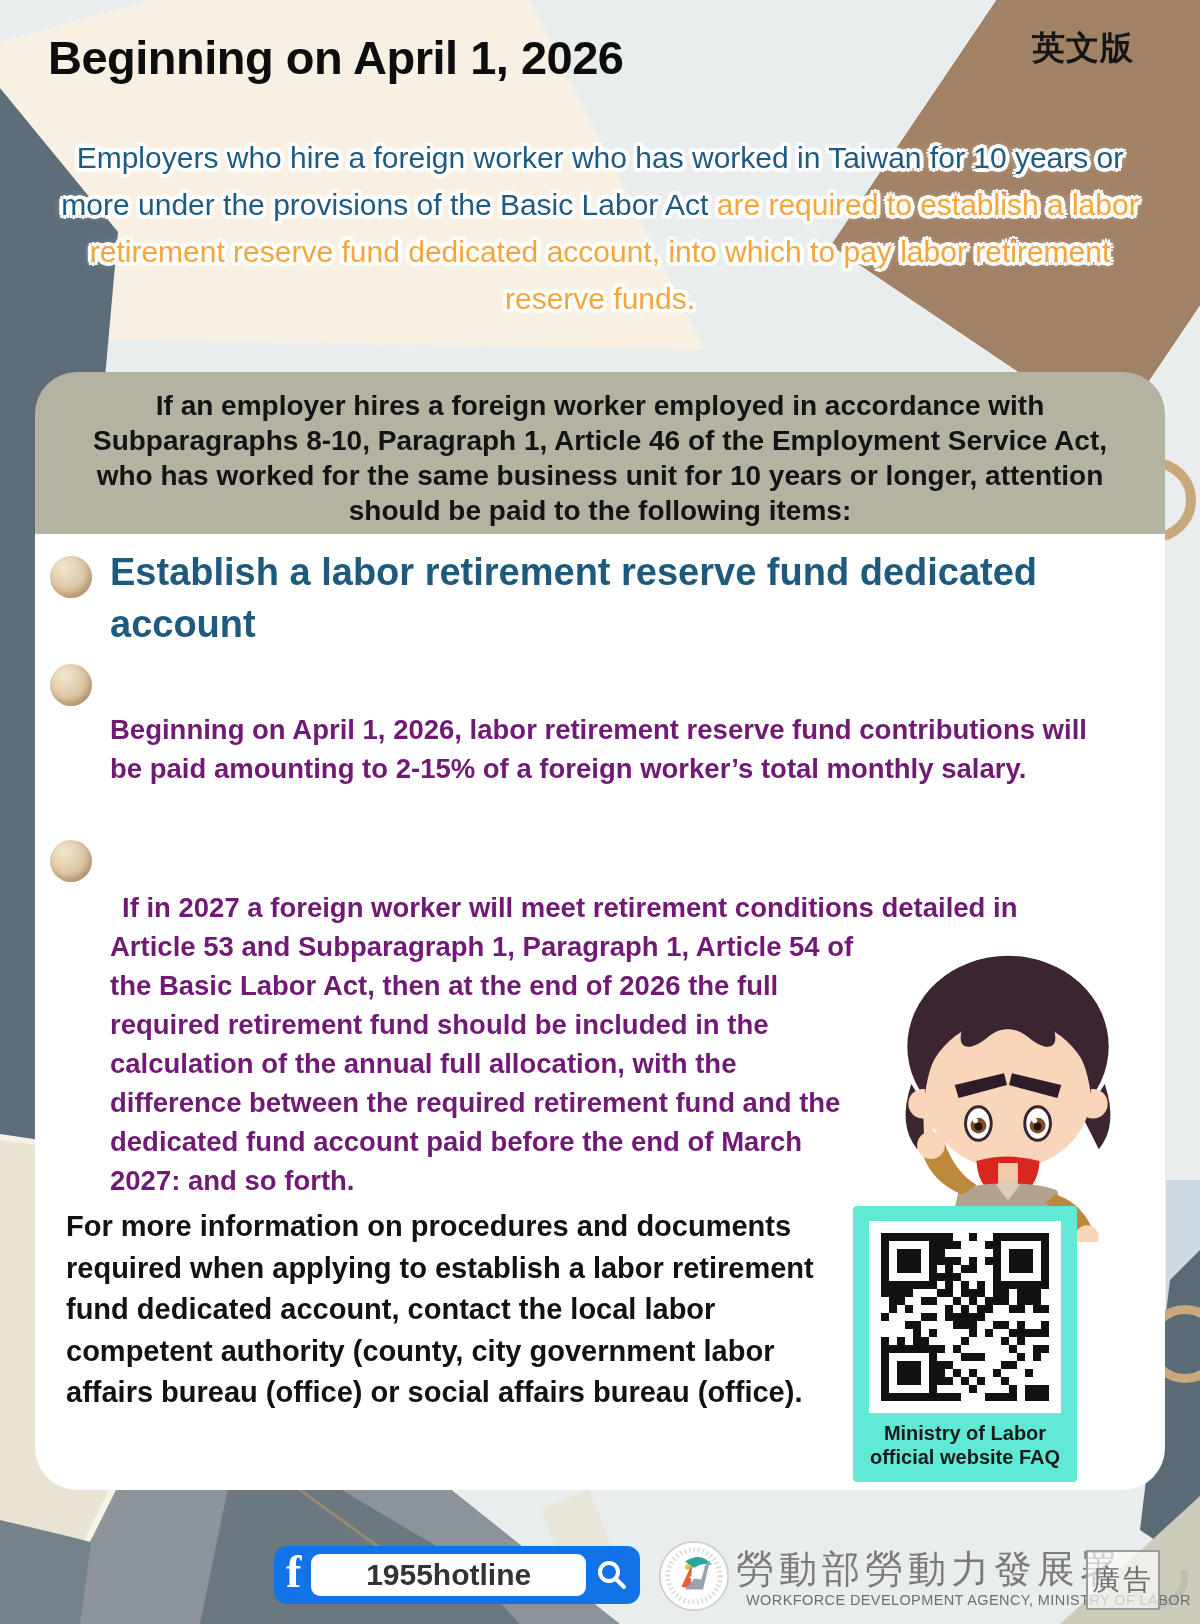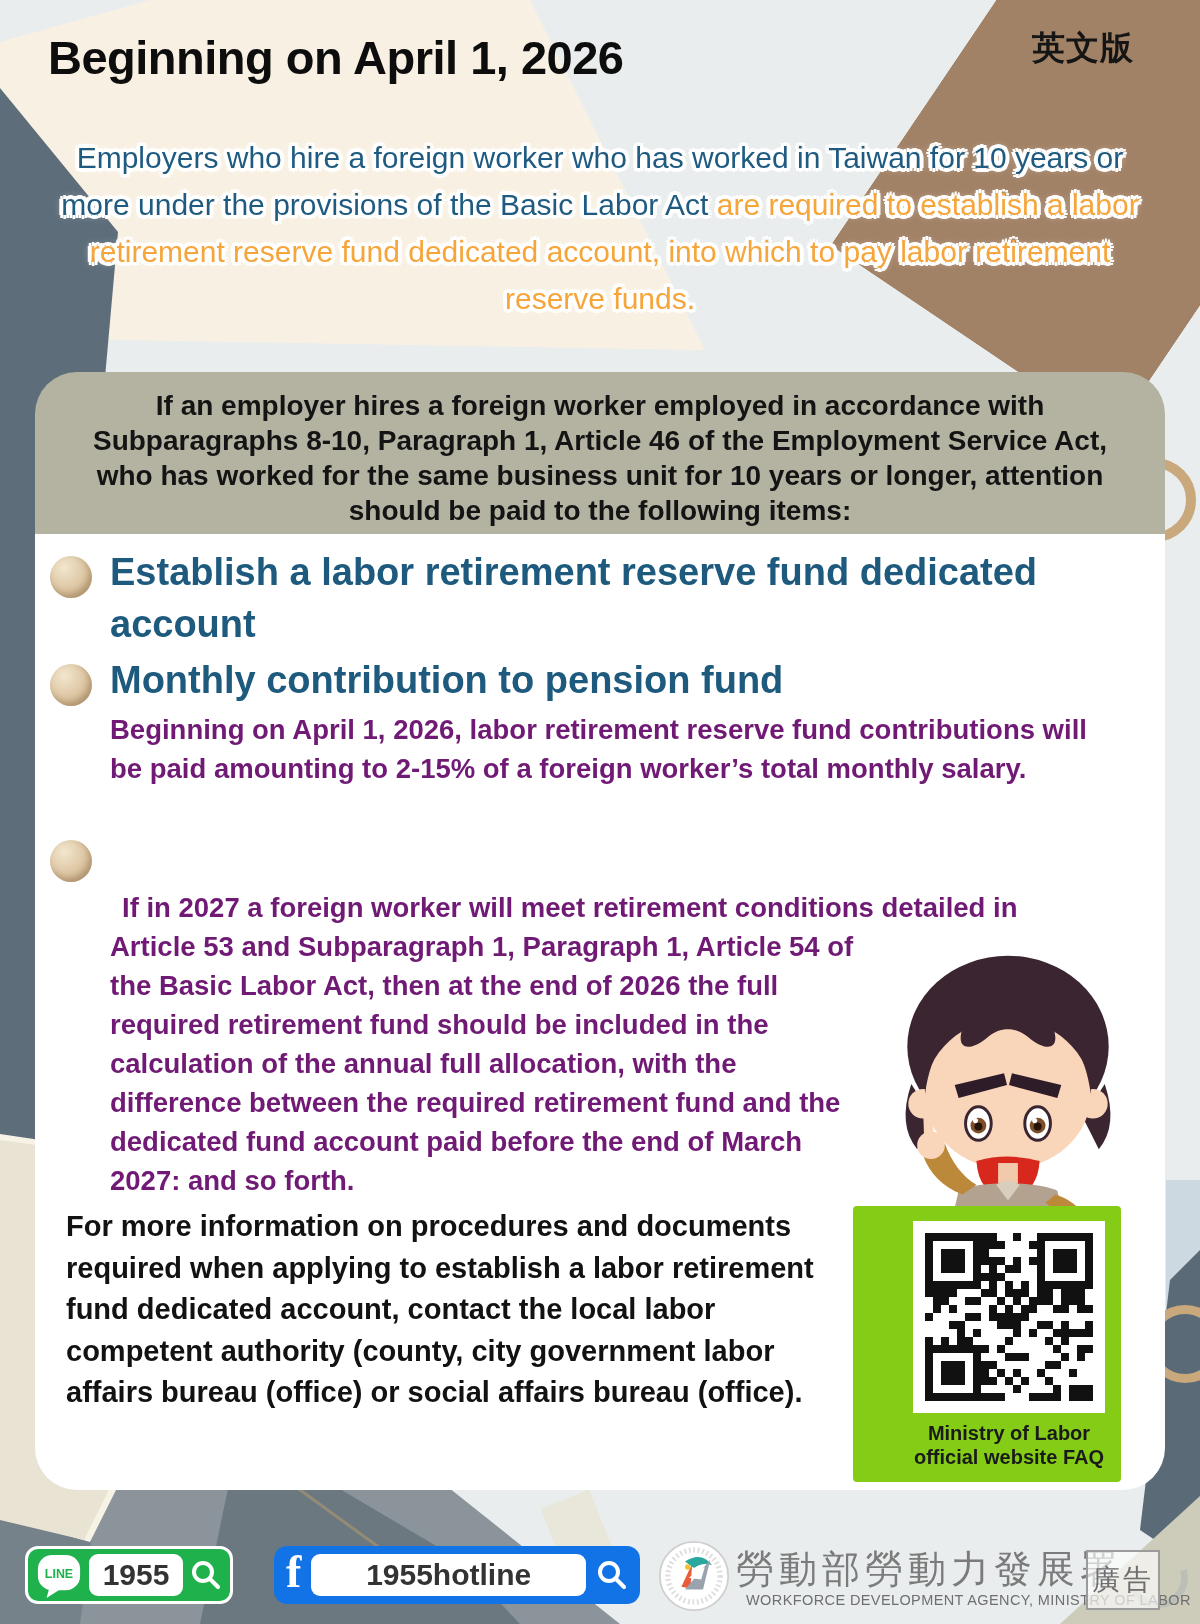--- a/index.html
+++ b/index.html
@@ -56,21 +56,21 @@
   .orange-body{font-size:27.5px;font-weight:700;color:#701a75;line-height:39px;z-index:5;}
   .ob1{left:110px;top:710px;width:980px;}
   .ob3a{left:122px;top:888px;width:1030px;}
   .ob3b{left:110px;top:927px;width:750px;}
   .info-text{left:66px;top:1206px;width:780px;font-size:29px;font-weight:700;line-height:41.5px;color:#121212;z-index:5;}
 
   
   .character{left:856px;top:936px;width:304px;height:306px;z-index:5;}
 
   
-  .qr-card{left:853px;top:1206px;width:224px;height:276px;background:#84cc16;border-radius:4px;z-index:6;text-align:center;padding-left:44px;}
+  .qr-card{left:853px;top:1206px;width:224px;height:276px;background:#5eead4;border-radius:4px;z-index:6;text-align:center;}
   .qr-white{margin:15px auto 8px auto;width:192px;height:192px;background:#fff;display:flex;align-items:center;justify-content:center;}
   .qr-caption{font-size:20px;font-weight:700;color:#1a1a1a;line-height:24px;padding:0 10px;}
 
   
   .pill{height:58px;border-radius:13px;display:flex;align-items:center;z-index:6;}
   .line-pill{left:25px;top:1546px;width:208px;background:#1fb24c;border:3px solid #fff;box-sizing:border-box;padding:0 8px;gap:7px;}
   .fb-pill{left:274px;top:1546px;width:342px;background:#1273e6;padding:0 12px;gap:10px;}
   .pill-value{background:#fff;border-radius:9px;height:42px;display:flex;align-items:center;justify-content:center;
     font-size:30px;font-weight:700;color:#333;flex:1;}
   .fb-f{color:#fff;font-size:46px;font-weight:700;line-height:1;margin-top:-6px;font-family:"Liberation Serif",serif;}
@@ -109,21 +109,20 @@
   <div class="abs title">Beginning on April 1, 2026</div>
   <div class="abs lang-badge">英文版</div>
   <p class="abs headline"><span class="hl-blue">Employers who hire a foreign worker who has worked in Taiwan for 10 years or more under the provisions of the Basic Labor Act</span><span class="hl-orange"> are required to establish a labor retirement reserve fund dedicated account, into which to pay labor retirement reserve funds.</span></p>
 
   <div class="abs notice-text">If an employer hires a foreign worker employed in accordance with Subparagraphs 8-10, Paragraph 1, Article 46 of the Employment Service Act, who has worked for the same business unit for 10 years or longer, attention should be paid to the following items:</div>
 
   <div class="abs bullet b1"></div>
   <div class="abs item-heading h1">Establish a labor retirement reserve fund dedicated account</div>
 
   <div class="abs bullet b2"></div>
-  <div class="abs item-heading h2">Monthly contribution to pension fund</div>
   <div class="abs orange-body ob1">Beginning on April 1, 2026, labor retirement reserve fund contributions will be paid amounting to 2-15% of a foreign worker’s total monthly salary.</div>
 
   <div class="abs bullet b3"></div>
   <div class="abs orange-body ob3a">If in 2027 a foreign worker will meet retirement conditions detailed in</div>
   <div class="abs orange-body ob3b">Article 53 and Subparagraph 1, Paragraph 1, Article 54 of the Basic Labor Act, then at the end of 2026 the full required retirement fund should be included in the calculation of the annual full allocation, with the difference between the required retirement fund and the dedicated fund account paid before the end of March 2027: and so forth.</div>
 
   <div class="abs character">
     <svg viewBox="0 0 300 310" width="304" height="306">
       <ellipse cx="150" cy="112" rx="102" ry="92" fill="#3a2531"></ellipse>
       <path d="M52,150 Q38,192 58,216 L74,184 Z" fill="#3a2531"></path>
@@ -298,32 +297,20 @@
           <rect x="120" y="160" width="8" height="8" fill="#111"></rect>
           <rect x="128" y="160" width="8" height="8" fill="#111"></rect>
           <rect x="144" y="160" width="8" height="8" fill="#111"></rect>
           <rect x="152" y="160" width="8" height="8" fill="#111"></rect>
           <rect x="160" y="160" width="8" height="8" fill="#111"></rect>
         </svg>
     </div>
     <div class="qr-caption">Ministry of Labor official website FAQ</div>
   </div>
 
-  <div class="abs pill line-pill">
-    <svg width="46" height="48" viewBox="0 0 48 50">
-      <rect x="2" y="4" width="44" height="37" rx="15" fill="#ffffff"></rect>
-      <path d="M14,38 L11,49 L25,40 Z" fill="#ffffff"></path>
-      <text x="24" y="28" text-anchor="middle" font-size="13" font-weight="bold" fill="#1fb24c">LINE</text>
-    </svg>
-    <div class="pill-value">1955</div>
-    <svg width="32" height="32" viewBox="0 0 32 32">
-      <circle cx="13" cy="13" r="9" stroke="#fff" stroke-width="4" fill="none"></circle>
-      <line x1="20" y1="20" x2="28" y2="28" stroke="#fff" stroke-width="4" stroke-linecap="round"></line>
-    </svg>
-  </div>
 
   <div class="abs pill fb-pill">
     <div class="fb-f">f</div>
     <div class="pill-value">1955hotline</div>
     <svg width="32" height="32" viewBox="0 0 32 32">
       <circle cx="13" cy="13" r="9" stroke="#fff" stroke-width="4" fill="none"></circle>
       <line x1="20" y1="20" x2="28" y2="28" stroke="#fff" stroke-width="4" stroke-linecap="round"></line>
     </svg>
   </div>
 

